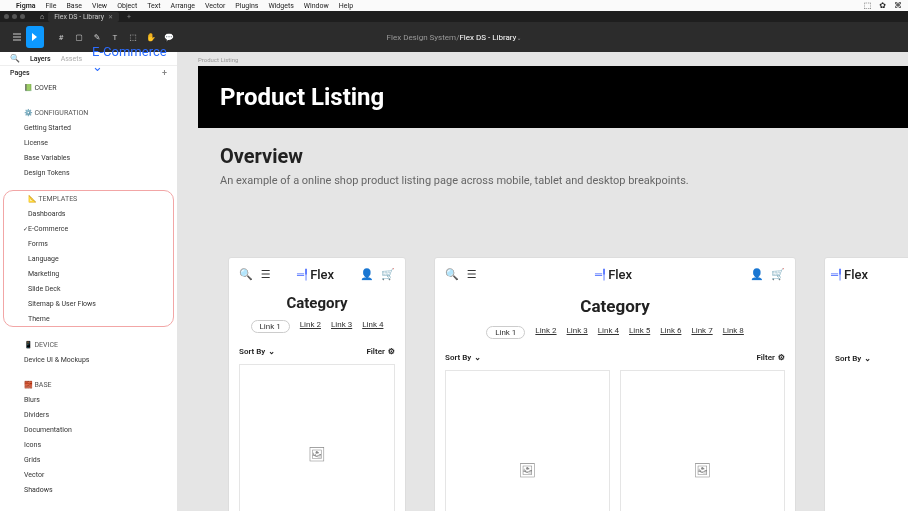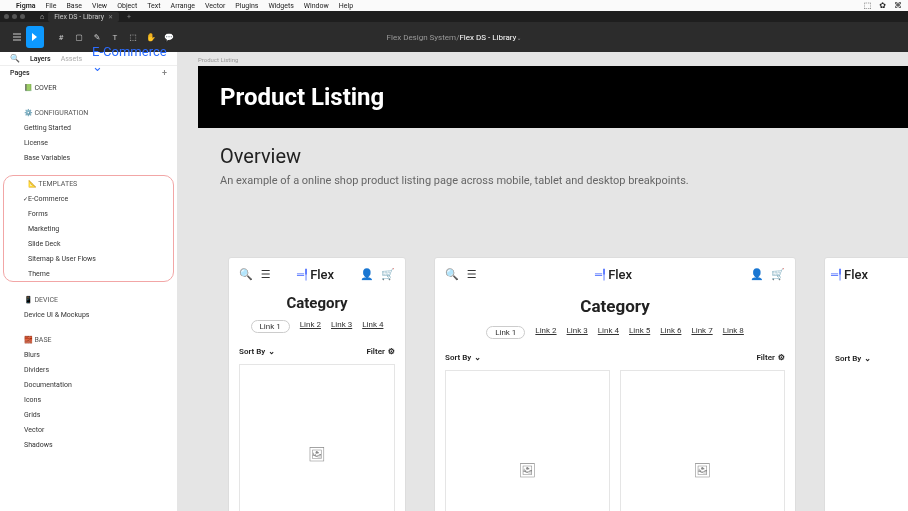--- a/index.html
+++ b/index.html
@@ -43,21 +43,21 @@
 .page-item.section { color:#555; padding-left:16px;}
 .page-item .check { width:8px; display:inline-block; color:#333; font-size:6px;}
 .page-item.selected { }
 .highlight-box { border:1px solid #f2a6a6; border-radius:10px; margin:0 3px;}
 
 
 .canvas { flex:1; background:#e5e5e5; position:relative; overflow:hidden;}
 .crumb-top { position:absolute; top:4px; left:20px; font-size:6px; color:#999;}
 .black-header { position:absolute; top:14px; left:20px; right:0; height:62px; background:#000; color:#fff; display:flex; align-items:center; padding-left:22px; font-size:24px; font-weight:700;}
 .overview { position:absolute; top:92px; left:42px; }
-.overview h2 { font-size:20px; font-weight:400; color:#222; margin-bottom:6px;}
+.overview h2 { font-size:20px; font-weight:700; color:#222; margin-bottom:6px;}
 .overview p { font-size:11px; color:#666;}
 
 .frames { position:absolute; top:205px; left:50px; display:flex; gap:28px; }
 .frame { background:#fff; border:1px solid #ddd; border-radius:3px; }
 .frame.mobile { width:178px; }
 .frame.tablet { width:362px; }
 .frame.desktop { width:110px; }
 
 .fhead { height:32px; display:flex; align-items:center; padding:0 10px; justify-content:space-between;}
 .fhead .l { display:flex; gap:8px; align-items:center;}
@@ -177,34 +177,46 @@
           <span>Getting Started</span>
         </div>
       <div class="page-item">
           <span class="check"></span>
           <span>License</span>
         </div>
       <div class="page-item">
           <span class="check"></span>
           <span>Base Variables</span>
         </div>
+      <div class="page-item">
+          <span class="check"></span>
+          <span>Design Tokens</span>
+        </div>
       <div style="height:10px"></div>
 
       <div class="highlight-box">
         <div class="page-item section">
             <span class="check"></span>
             <span>📐 TEMPLATES</span>
+          </div>
+        <div class="page-item">
+            <span class="check"></span>
+            <span>Dashboards</span>
           </div>
         <div class="page-item selected">
             <span class="check">✓</span>
             <span>E-Commerce</span>
           </div>
         <div class="page-item">
             <span class="check"></span>
             <span>Forms</span>
+          </div>
+        <div class="page-item">
+            <span class="check"></span>
+            <span>Language</span>
           </div>
         <div class="page-item">
             <span class="check"></span>
             <span>Marketing</span>
           </div>
         <div class="page-item">
             <span class="check"></span>
             <span>Slide Deck</span>
           </div>
         <div class="page-item">

